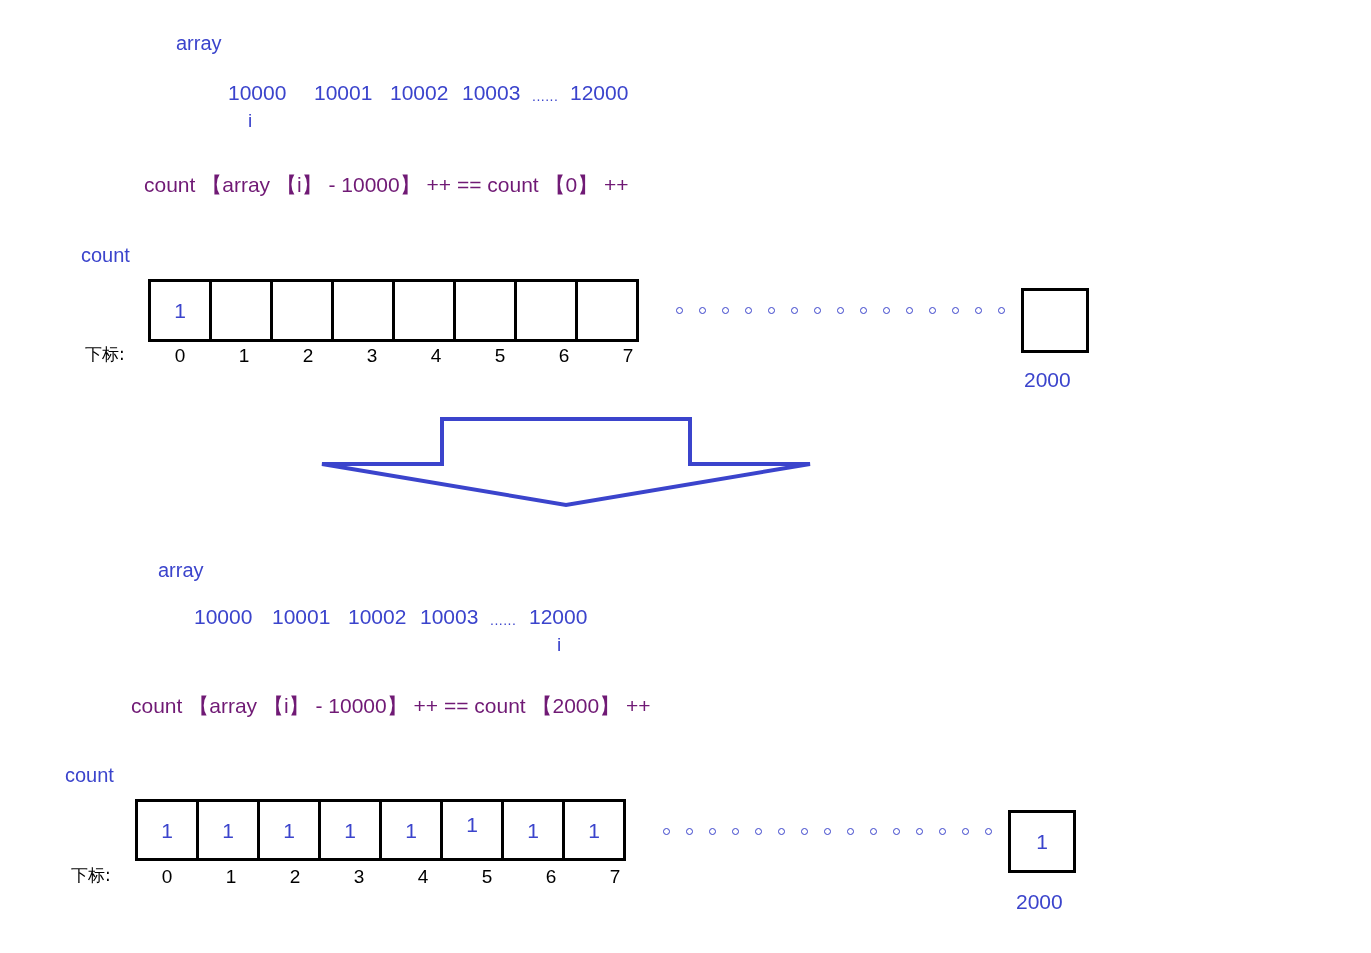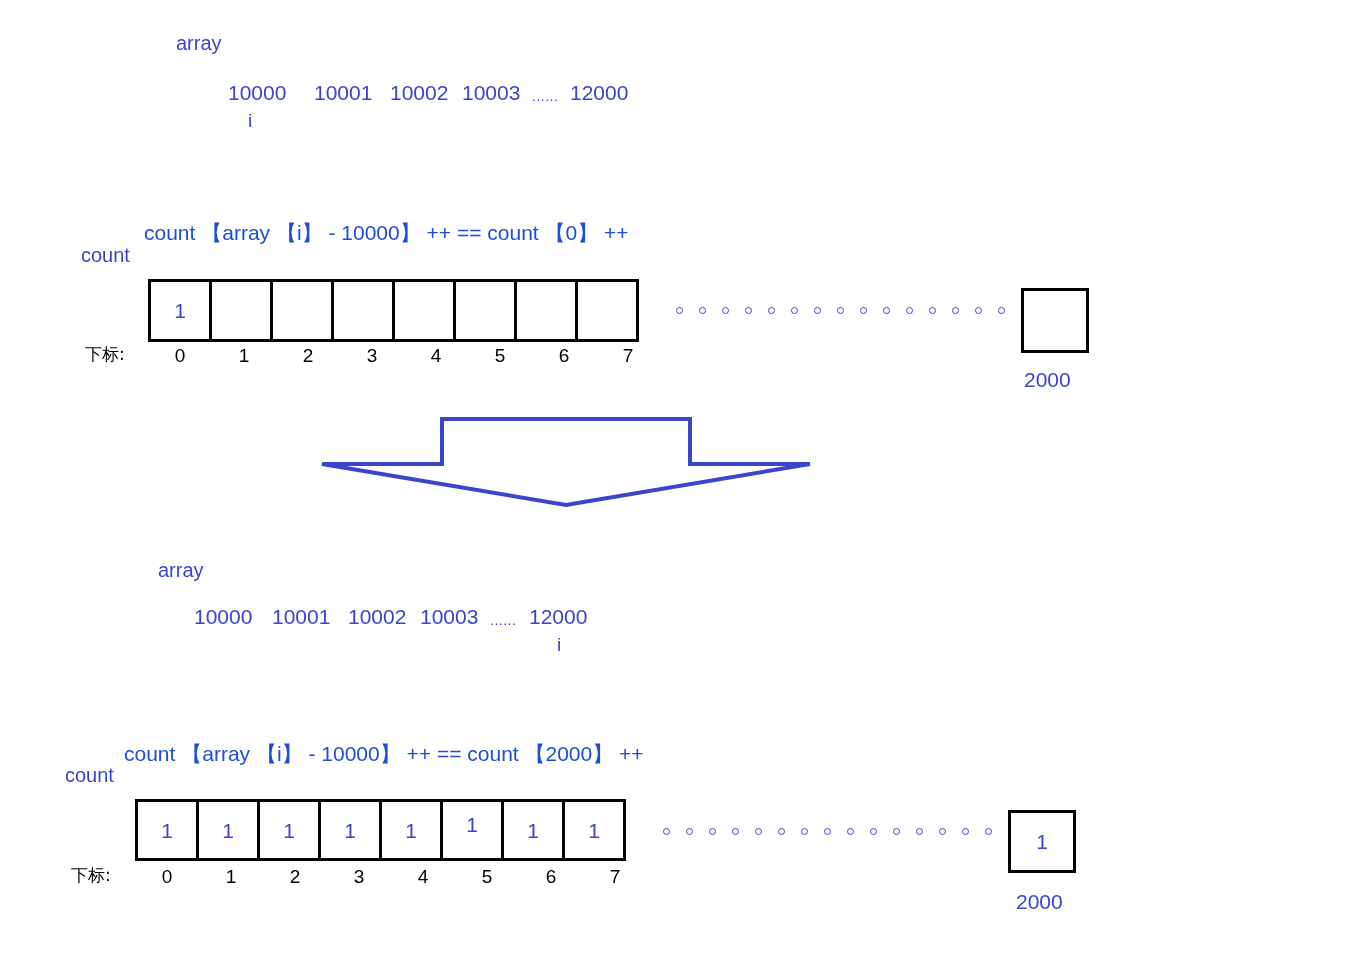--- a/index.html
+++ b/index.html
@@ -29,25 +29,24 @@
     line-height: 1;
   }
   .ellipsis-small {
     color: #3b44cc;
     font-size: 14px;
     letter-spacing: 0.5px;
     white-space: nowrap;
     line-height: 1;
   }
   .formula {
-    color: #1d4ed8;
-    font-size: 21px;
-    white-space: nowrap;
-    line-height: 1;
-    margin-top: 48px;
+    color: #701a75;
+    font-size: 21px;
+    white-space: nowrap;
+    line-height: 1;
   }
   .formula .brk { font-size: 21px; }
   .black-idx {
     color: #000000;
     font-size: 19px;
     white-space: nowrap;
     line-height: 1;
     text-align: center;
   }
   .cjk-label {
@@ -198,21 +197,21 @@
 <div class="abs blue-text" style="left:158px; top:560px;">array</div>
 
 <div class="abs blue-num" style="left:194px; top:606px;">10000</div>
 <div class="abs blue-num" style="left:272px; top:606px;">10001</div>
 <div class="abs blue-num" style="left:348px; top:606px;">10002</div>
 <div class="abs blue-num" style="left:420px; top:606px;">10003</div>
 <div class="abs ellipsis-small" style="left:490px; top:613px;">......</div>
 <div class="abs blue-num" style="left:529px; top:606px;">12000</div>
 <div class="abs i-marker" style="left:557px; top:635px;">i</div>
 
-<div class="abs formula" style="left:124px; top:695px;">
+<div class="abs formula" style="left:131px; top:695px;">
   <span>count</span><span>&nbsp;</span><span class="brk">【</span><span>array</span><span>&nbsp;</span><span class="brk">【</span><span>i</span><span class="brk">】</span><span>&nbsp;</span><span>-</span><span>&nbsp;</span><span>10000</span><span class="brk">】</span><span>&nbsp;</span><span>++</span><span>&nbsp;</span><span>==</span><span>&nbsp;</span><span>count</span><span>&nbsp;</span><span class="brk">【</span><span>2000</span><span class="brk">】</span><span>&nbsp;</span><span>++</span>
 </div>
 
 <div class="abs blue-text" style="left:65px; top:765px;">count</div>
 
 <div class="abs cellrow" style="left:135px; top:799px;">
   <div class="cell" style="width:64px; height:62px;">
     <span>1</span>
   </div>
   <div class="cell" style="width:64px; height:62px;">

